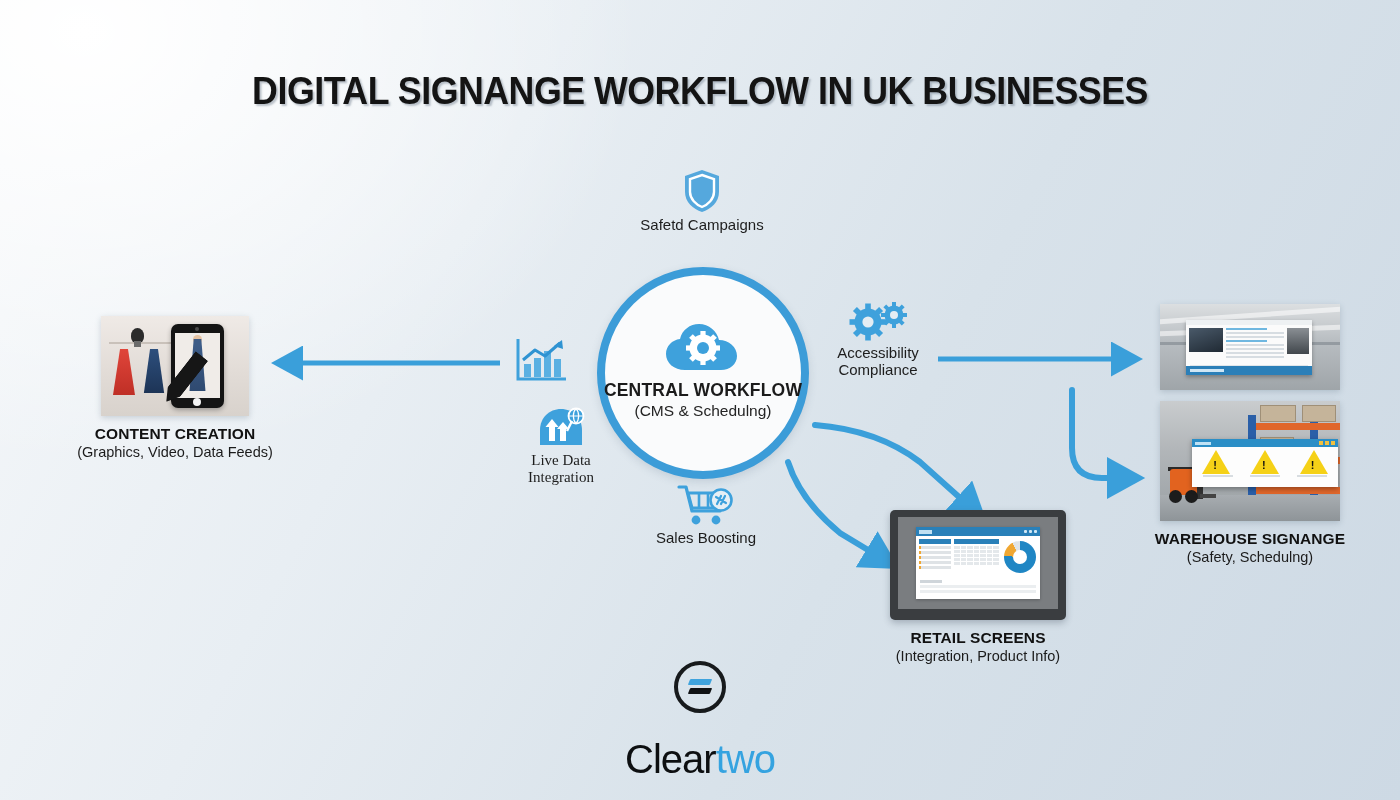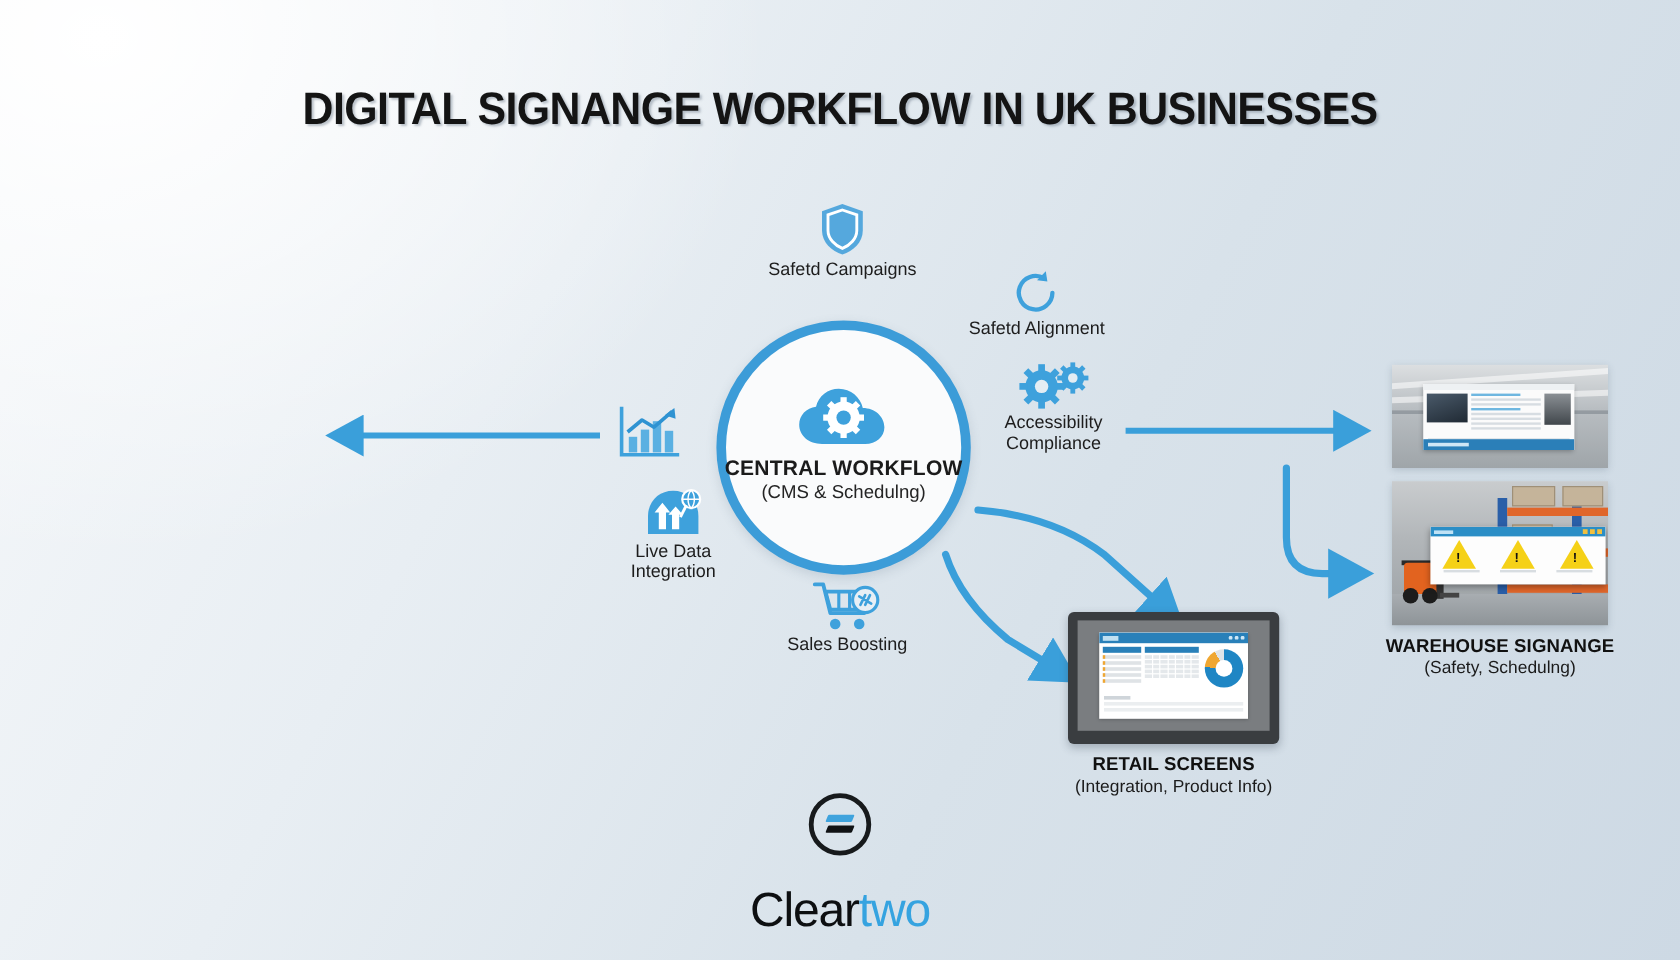--- a/index.html
+++ b/index.html
@@ -43,21 +43,21 @@
   .node .lbl {
     font-size:15px; color:#1d1d1d; text-align:center; line-height:1.12;
     margin-top:3px; white-space:pre-line;
   }
 
   #node-timed      { left:627px; top:168px; width:150px; }
   #node-campaigns  { left:508px; top:222px; width:106px; }
   #node-safety     { left:799px; top:225px; width:130px; }
   #node-access     { left:820px; top:300px; width:116px; }
   #node-chart      { left:512px; top:337px; width:58px; }
-  #node-livedata   { left:513px; top:405px; width:96px; }
+  #node-livedata   { left:513px; top:405px; width:96px;font-family:Liberation Serif, serif; }
   #node-sales      { left:650px; top:483px; width:112px; }
 
   #node-safety .lbl, #node-access .lbl { white-space:pre-line; }
 
   
   .endpoint { position:absolute; display:flex; flex-direction:column; align-items:center; }
   .ep-title { font-size:15.5px; font-weight:bold; color:#111; margin-top:9px; letter-spacing:.1px; white-space:nowrap;}
   .ep-sub   { font-size:14.5px; color:#1b1b1b; margin-top:1px; white-space:nowrap; }
 
   #ep-content { left:40px; top:316px; width:270px; }
@@ -230,27 +230,20 @@
 
   <div class="node" id="node-timed">
     <svg class="ico" width="40" height="46" viewBox="0 0 40 46">
       <path d="M20,2 L37,8 V24 C37,34 29,41 20,44 C11,41 3,34 3,24 V8 Z" fill="#55a8dd"></path>
       <path d="M20,7 L32,11 V24 C32,31 26,36.5 20,39 C14,36.5 8,31 8,24 V11 Z" fill="none" stroke="#ffffff" stroke-width="2.4"></path>
     </svg>
     <div class="lbl">Safetd Campaigns</div>
   </div>
 
 
-  <div class="node" id="node-safety">
-    <svg class="ico" width="40" height="38" viewBox="0 0 40 38">
-      <path d="M33,19 A14,14 0 1 1 26,6.8" fill="none" stroke="#3ea1dc" stroke-width="3.6" stroke-linecap="round"></path>
-      <path d="M27.5,1 L28.8,9.6 L20.2,8.6 Z" fill="#3ea1dc"></path>
-    </svg>
-    <div class="lbl">Safetd Alignment</div>
-  </div>
 
   <div class="node" id="node-access">
     <svg class="ico" width="62" height="42" viewBox="0 0 62 42">
       <g transform="translate(21,22)" fill="#3ea1dc">
         <circle r="13.5"></circle>
         <rect x="-2.8" y="-18.5" width="5.6" height="6.5"></rect>
           <rect x="-2.8" y="12" width="5.6" height="6.5"></rect>
         <rect x="-18.5" y="-2.8" width="6.5" height="5.6"></rect>
           <rect x="12" y="-2.8" width="6.5" height="5.6"></rect>
         <rect x="-2.8" y="-18.5" width="5.6" height="6.5" transform="rotate(45)"></rect>
@@ -310,20 +303,39 @@
       <path d="M11,10 H47 L43,25 H15 Z" fill="none" stroke="#3ea1dc" stroke-width="3"></path>
       <path d="M22,10 V25 M31,10 V25" stroke="#3ea1dc" stroke-width="2.6"></path>
       <circle cx="19" cy="37" r="4.4" fill="#3ea1dc"></circle>
       <circle cx="39" cy="37" r="4.4" fill="#3ea1dc"></circle>
       <circle cx="44" cy="17" r="10.5" fill="#e7eff5" stroke="#3ea1dc" stroke-width="2.6"></circle>
       <path d="M40,21 L44,13 M44,21 L48,13 M39,14 L49,20" stroke="#3ea1dc" stroke-width="2.2" stroke-linecap="round"></path>
     </svg>
     <div class="lbl">Sales Boosting</div>
   </div>
 
+  <div class="endpoint" id="ep-content">
+    <div class="photo" id="photo-content">
+      <div class="shelf"></div>
+        <div class="bust"></div>
+      <div class="dress-r"></div>
+        <div class="dress-b"></div>
+      <div class="tablet">
+        <div class="cam"></div>
+        <div class="scr">
+            <div class="head"></div>
+            <div class="model"></div>
+          </div>
+        <div class="hbtn"></div>
+      </div>
+      <div class="pencil"></div>
+    </div>
+    <div class="ep-title">CONTENT CREATION</div>
+    <div class="ep-sub">(Graphics, Video, Data Feeds)</div>
+  </div>
 
   <div class="endpoint" id="ep-retail">
     <div class="photo" id="photo-retail">
       <div class="inner">
         <div class="mini-dash">
           <div class="bar">
               <i></i>
               <u>
                 <b></b>
                 <b></b>

